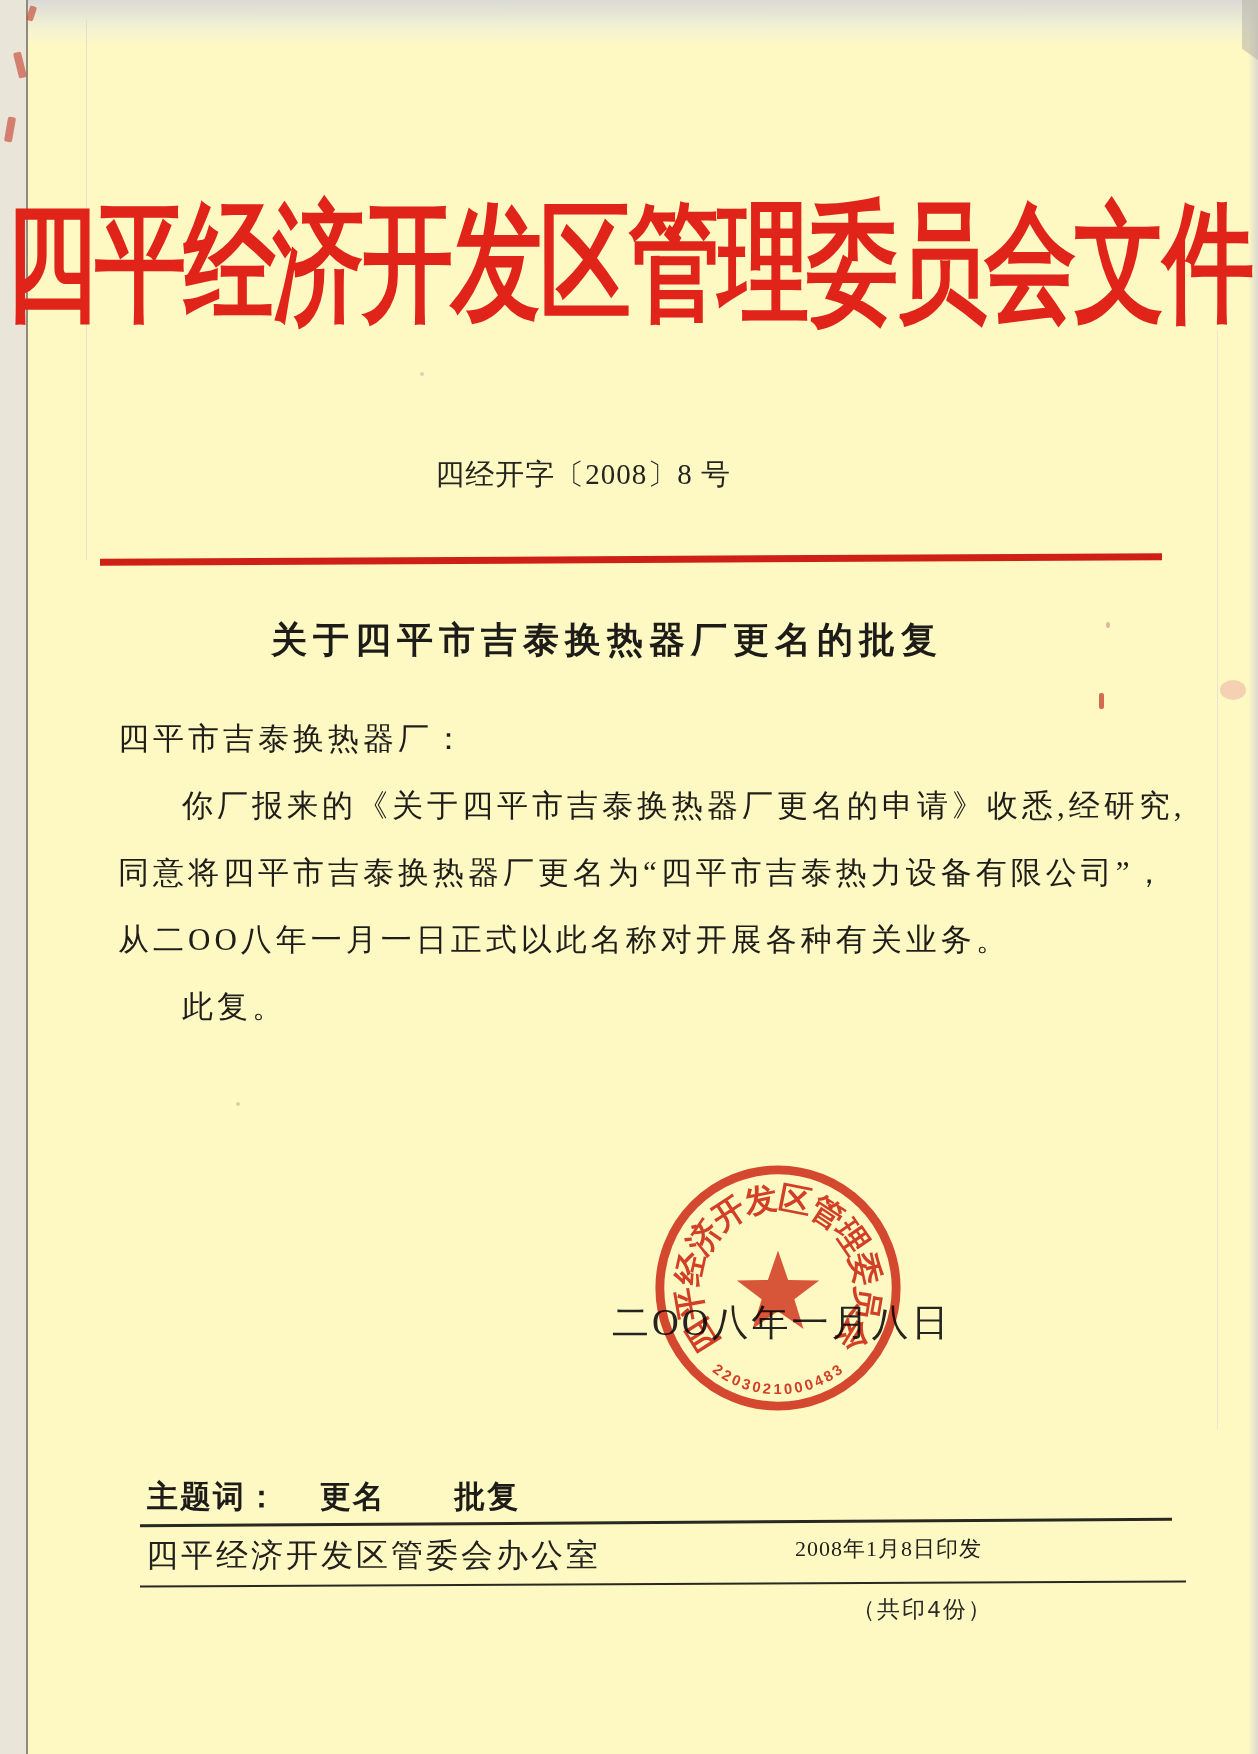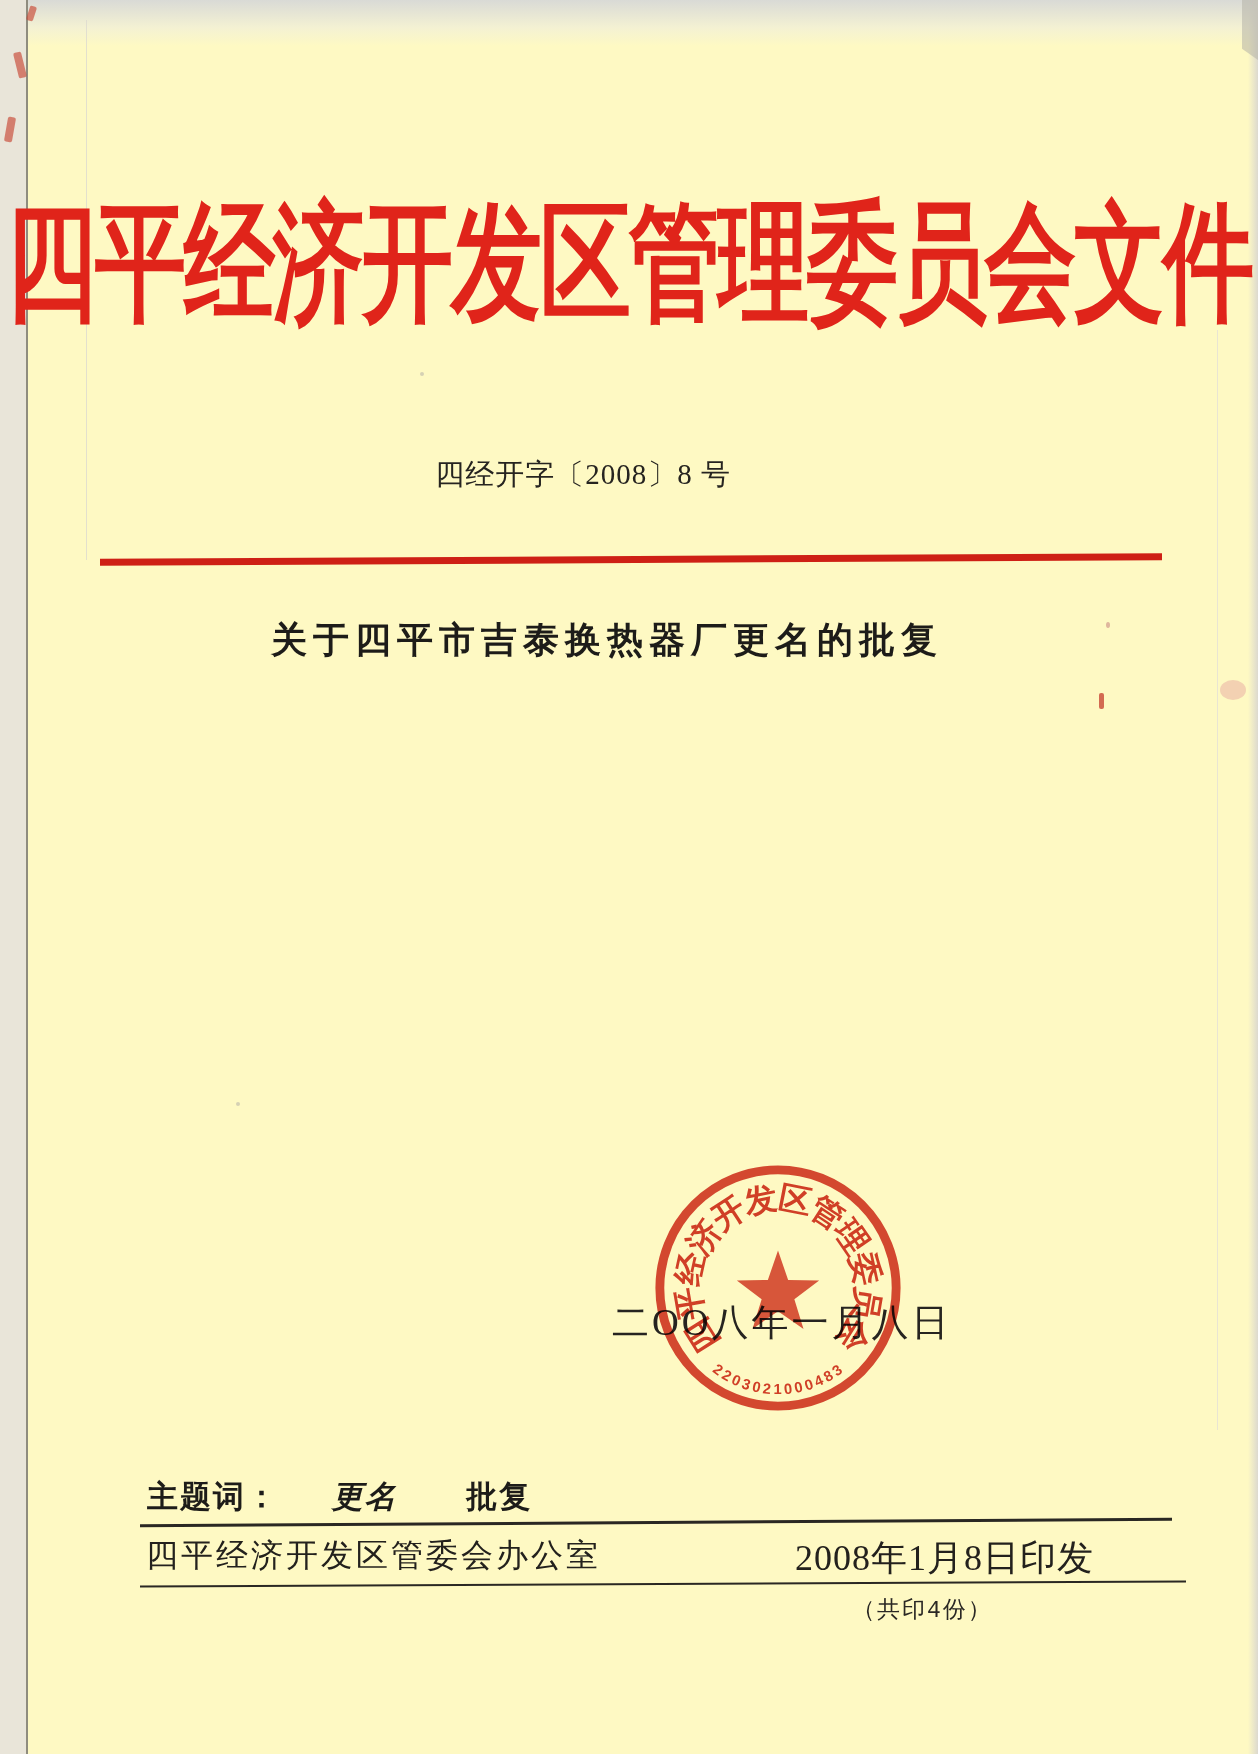--- a/index.html
+++ b/index.html
@@ -87,33 +87,33 @@
   }
   .seal .ring-char{font-size:33px;}
   .seal .ring-digit{font-size:15px;letter-spacing:1px;}
 
   
   .keywords{
     position:absolute;left:147px;top:1476px;
     font-family:"Liberation Sans","DejaVu Sans",sans-serif;
     font-weight:bold;font-size:31px;color:#1d1c19;letter-spacing:2px;
   }
-  .kw-item1{margin-left:42px;font-style:italic;}
+  .kw-item1{margin-left:30px;}
   .kw-item2{margin-left:58px;}
   .footer-line1{
     position:absolute;left:140px;top:1521px;width:1032px;height:3px;
     background:#2a2823;transform:rotate(-0.35deg);
   }
   .footer-row-left{
     position:absolute;left:146px;top:1534px;
     font-size:32px;letter-spacing:3px;color:#23211d;white-space:nowrap;
   }
   .footer-row-right{
     position:absolute;left:795px;top:1534px;
-    font-size:36px;letter-spacing:1px;color:#23211d;white-space:nowrap;
+    font-size:22px;letter-spacing:1px;color:#23211d;white-space:nowrap;
   }
   .footer-line2{
     position:absolute;left:140px;top:1583px;width:1046px;height:2px;
     background:#2a2823;transform:rotate(-0.27deg);
   }
   .copies-note{
     position:absolute;left:852px;top:1594px;
     font-size:23px;letter-spacing:2px;color:#2a2824;font-family:Liberation Mono, monospace;
   }
 </style>
@@ -138,20 +138,27 @@
   <div class="speck" style="left:236px;top:1102px;width:4px;height:4px;"></div>
 
   <div class="masthead">四平经济开发区管理委员会文件</div>
 
   <div class="doc-number">四经开字〔2008〕8 号</div>
 
   <div class="red-rule"></div>
 
   <div class="doc-title">关于四平市吉泰换热器厂更名的批复</div>
 
+  <div class="body-text">
+    <div class="line">四平市吉泰换热器厂：</div>
+    <div class="line indent">你厂报来的《关于四平市吉泰换热器厂更名的申请》收悉,经研究,</div>
+    <div class="line">同意将四平市吉泰换热器厂更名为“四平市吉泰热力设备有限公司”，</div>
+    <div class="line">从二OO八年一月一日正式以此名称对开展各种有关业务。</div>
+    <div class="line indent">此复。</div>
+  </div>
 
   <div class="sign-date">二OO八年一月八日</div>
 
   <svg class="seal" viewBox="0 0 260 260">
     <circle cx="130" cy="130" r="120" fill="none" stroke="#cf3526" stroke-width="9" stroke-opacity="0.95"></circle>
     <polygon points="130,92 140.3,121.8 171.8,122.4 146.6,141.4 155.9,171.6 130,153.5 104.1,171.6 113.4,141.4 88.2,122.4 119.7,121.8" fill="#cf3526" fill-opacity="0.88"></polygon>
     <g id="seal-ring-text">
         <text class="ring-char" transform="translate(52.8 178.2) rotate(-122.0)">四</text>
         <text class="ring-char" transform="translate(40.3 145.5) rotate(-99.8)">平</text>
         <text class="ring-char" transform="translate(41.1 110.5) rotate(-77.6)">经</text>

